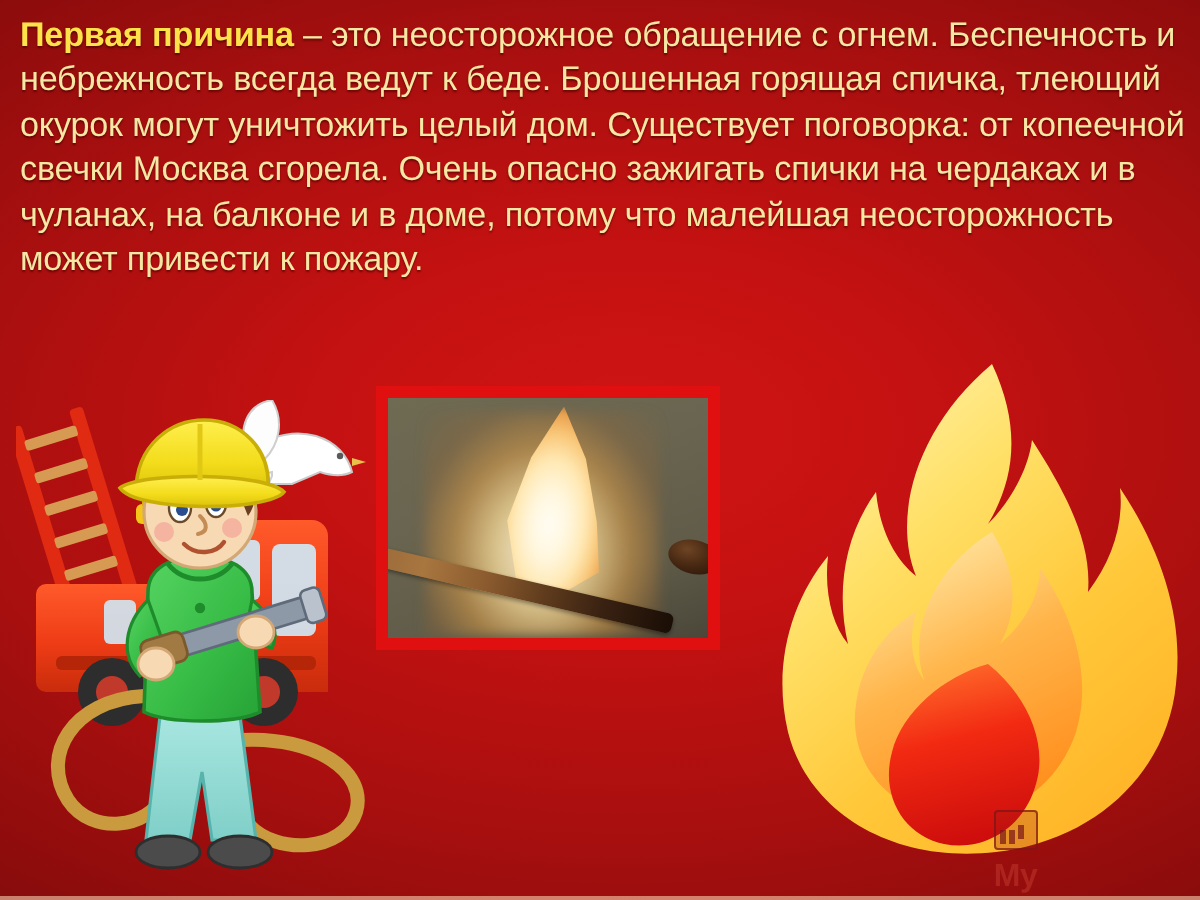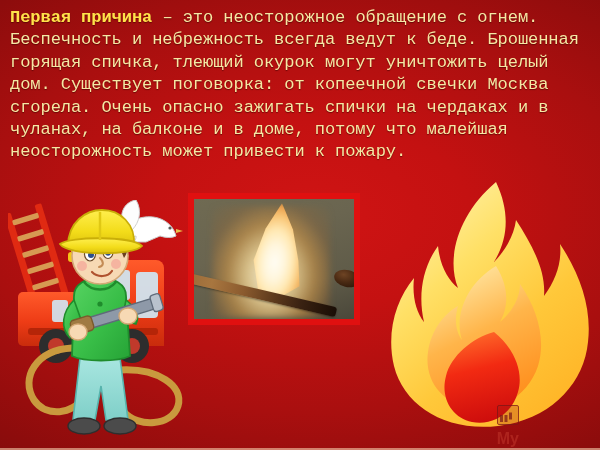--- a/index.html
+++ b/index.html
@@ -35,21 +35,20 @@
     position: absolute;
     left: 10px;
     top: 7px;
     width: 584px;
     z-index: 30;
     font-size: 17.1px;
     line-height: 22.4px;
     color: #f6e8a4;
     text-shadow: 0 1px 1px rgba(70,0,0,0.65);
     letter-spacing: -0.1px;
-    font-family: Liberation Mono, monospace;
   }
   #text-block .lead {
     font-weight: bold;
     color: #ffe24a;
   }
 
   
   #match-photo {
     position: absolute;
     left: 188px;

